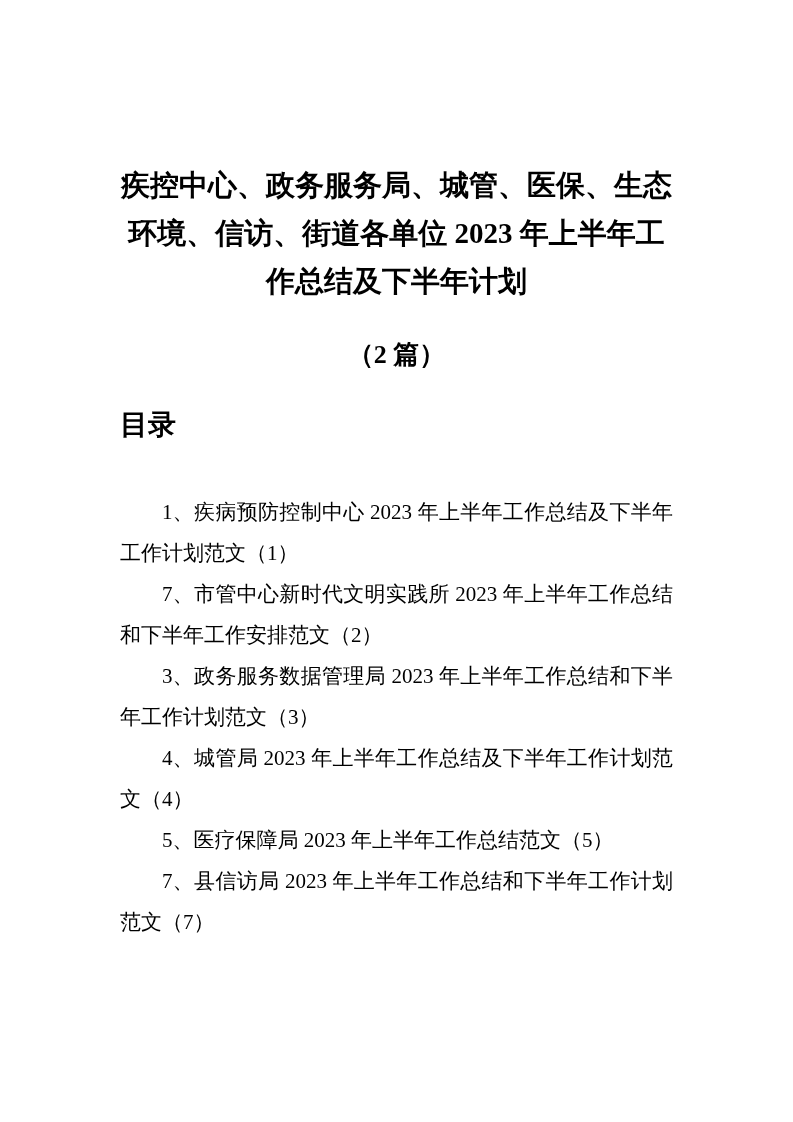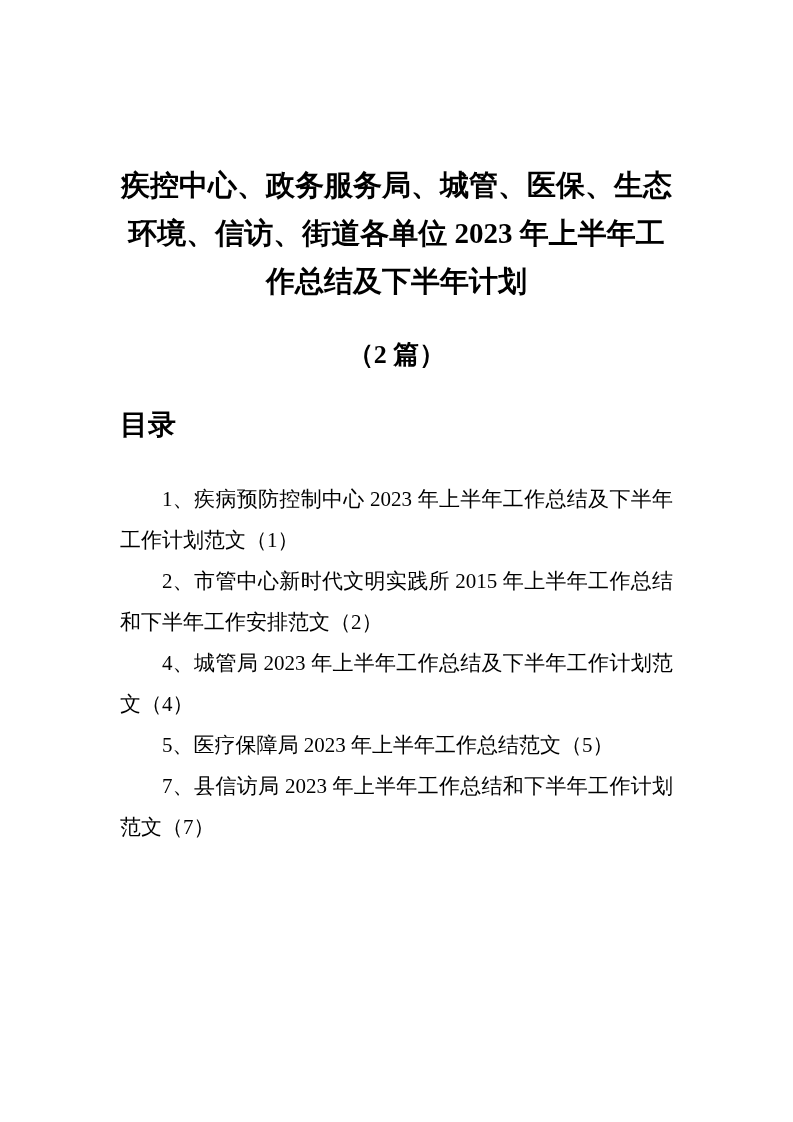--- a/index.html
+++ b/index.html
@@ -35,21 +35,21 @@
     text-align: center;
   }
   .toc-heading {
     margin: 22px 0 0 0;
     font-size: 28px;
     line-height: 48px;
     font-weight: bold;
     text-align: left;
   }
   .toc {
-    margin-top: 30px;
+    margin-top: 43px;
   }
   .toc-item {
     margin: 0;
     font-size: 21px;
     line-height: 41px;
     text-indent: 42px;
     text-align: justify;
     word-break: break-all;
   }
 </style>
@@ -58,18 +58,19 @@
 
 <div class="page">
   <h1 class="doc-title">疾控中心、政务服务局、城管、医保、生态环境、信访、街道各单位 2023 年上半年工作总结及下半年计划</h1>
 
   <p class="piece-count">（2 篇）</p>
 
   <h2 class="toc-heading">目录</h2>
 
   <div class="toc">
     <p class="toc-item">1、疾病预防控制中心 2023 年上半年工作总结及下半年工作计划范文（1）</p>
-    <p class="toc-item">2、市管中心新时代文明实践所 2015 年上半年工作总结和下半年工作安排范文（2）</p>
+    <p class="toc-item">7、市管中心新时代文明实践所 2023 年上半年工作总结和下半年工作安排范文（2）</p>
+    <p class="toc-item">3、政务服务数据管理局 2023 年上半年工作总结和下半年工作计划范文（3）</p>
     <p class="toc-item">4、城管局 2023 年上半年工作总结及下半年工作计划范文（4）</p>
     <p class="toc-item">5、医疗保障局 2023 年上半年工作总结范文（5）</p>
     <p class="toc-item">7、县信访局 2023 年上半年工作总结和下半年工作计划范文（7）</p>
   </div>
 </div>
 
 </body></html>

